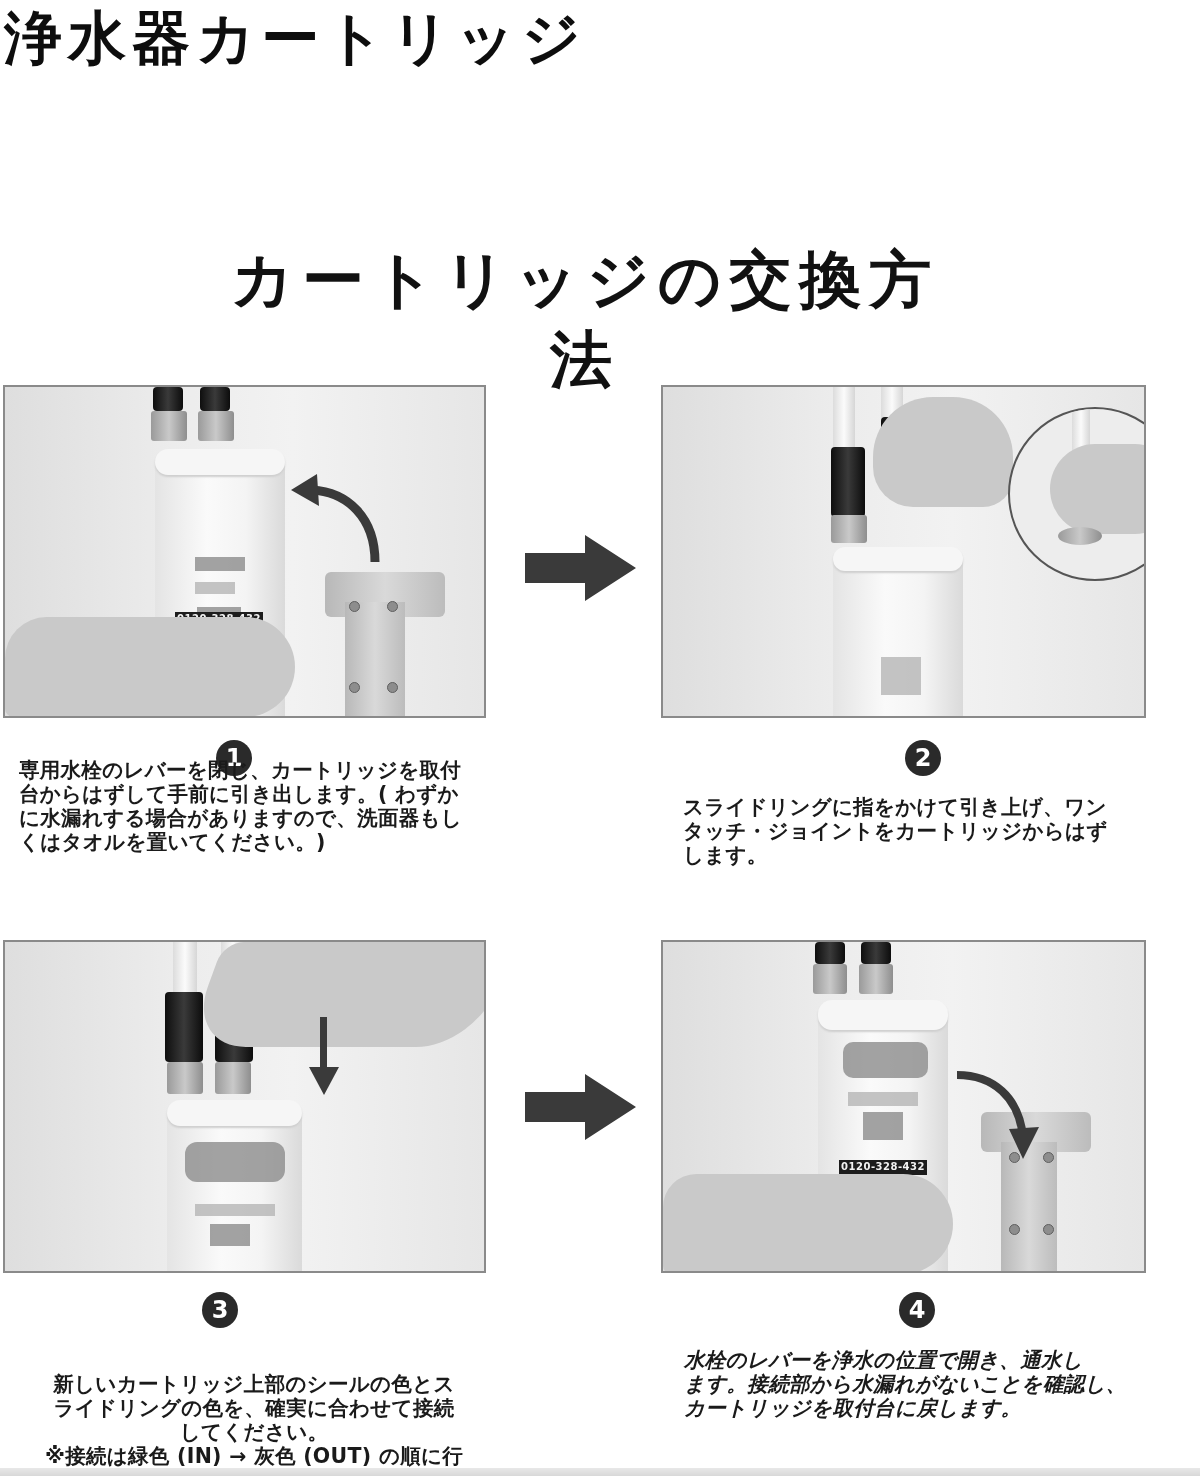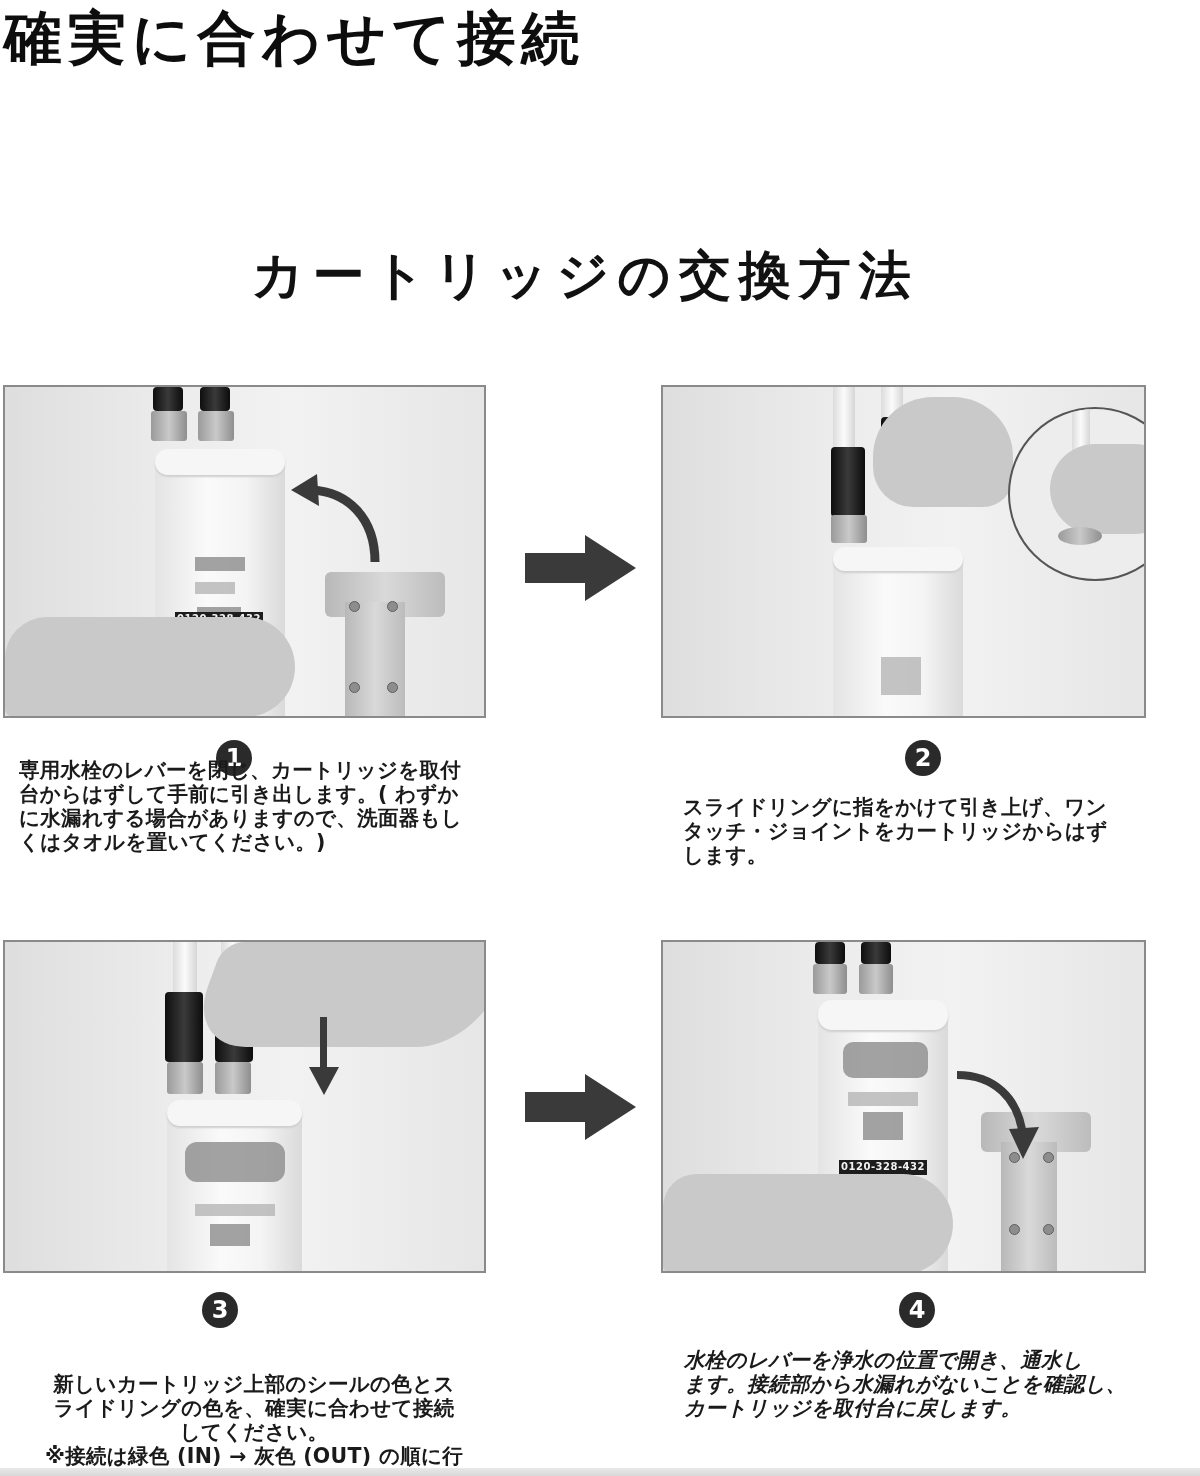--- a/index.html
+++ b/index.html
@@ -7,22 +7,22 @@
     width: 1200px; height: 1476px; background: #ffffff; position: relative; overflow: hidden;
     font-family: "DejaVu Sans", "Liberation Sans", sans-serif; color: #111;
   }
   .product-title {
     position: absolute; left: 4px; top: 2px;
     font-family: "DejaVu Sans", sans-serif; font-weight: bold;
     font-size: 58px; letter-spacing: 6px; color: #0d0d0d; line-height: 72px;
   }
   .section-title {
     position: absolute; left: 200px; top: 240px; width: 770px; text-align: center;
-    font-family: Liberation Mono, monospace; font-weight: bold;
-    font-size: 52px; letter-spacing: 8px; color: #111; line-height: 80px;
+    font-family: Liberation Serif, serif; font-weight: bold;
+    font-size: 62px; letter-spacing: 8px; color: #111; line-height: 80px;
   }
   .panel {
     position: absolute; border: 2px solid #8a8a8a; background: #e9e9e9; overflow: hidden;
     box-sizing: border-box;
   }
   .panel .wall { position: absolute; inset: 0;
     background: linear-gradient(90deg, #dedede 0%, #ececec 35%, #f2f2f2 60%, #e6e6e6 100%); }
   .cartridge {
     position: absolute; background: linear-gradient(90deg,#e4e4e4,#fafafa 40%,#f4f4f4 70%,#dadada);
     border-radius: 18px 18px 4px 4px;
@@ -49,21 +49,21 @@
     position: absolute; font-family: "DejaVu Sans", sans-serif; font-weight: bold;
     font-size: 20.5px; line-height: 24px; color: #1a1a1a; white-space: pre-line; letter-spacing: 0.3px;
   }
   .bottom-strip { position: absolute; left: 0; top: 1468px; width: 1200px; height: 8px;
     background: linear-gradient(180deg,#e8e8e8,#d8d8d8); }
   .magnifier { position: absolute; border: 2px solid #555; border-radius: 50%; background: #ededed; overflow: hidden; }
 </style>
 </head>
 <body>
 
-<div class="product-title">確実に合わせて接続</div>
+<div class="product-title">浄水器カートリッジ</div>
 <div class="section-title">カートリッジの交換方法</div>
 
 <div class="panel" style="left:3px; top:385px; width:483px; height:333px;">
   <div class="wall"></div>
   <div class="connector" style="left:148px; top:0; width:30px; height:24px;"></div>
   <div class="connector" style="left:195px; top:0; width:30px; height:24px;"></div>
   <div class="ring" style="left:146px; top:24px; width:36px; height:30px;"></div>
   <div class="ring" style="left:193px; top:24px; width:36px; height:30px;"></div>
   <div class="cartridge" style="left:150px; top:62px; width:130px; height:271px;"></div>
   <div class="cap" style="left:150px; top:62px; width:130px; height:26px;"></div>

